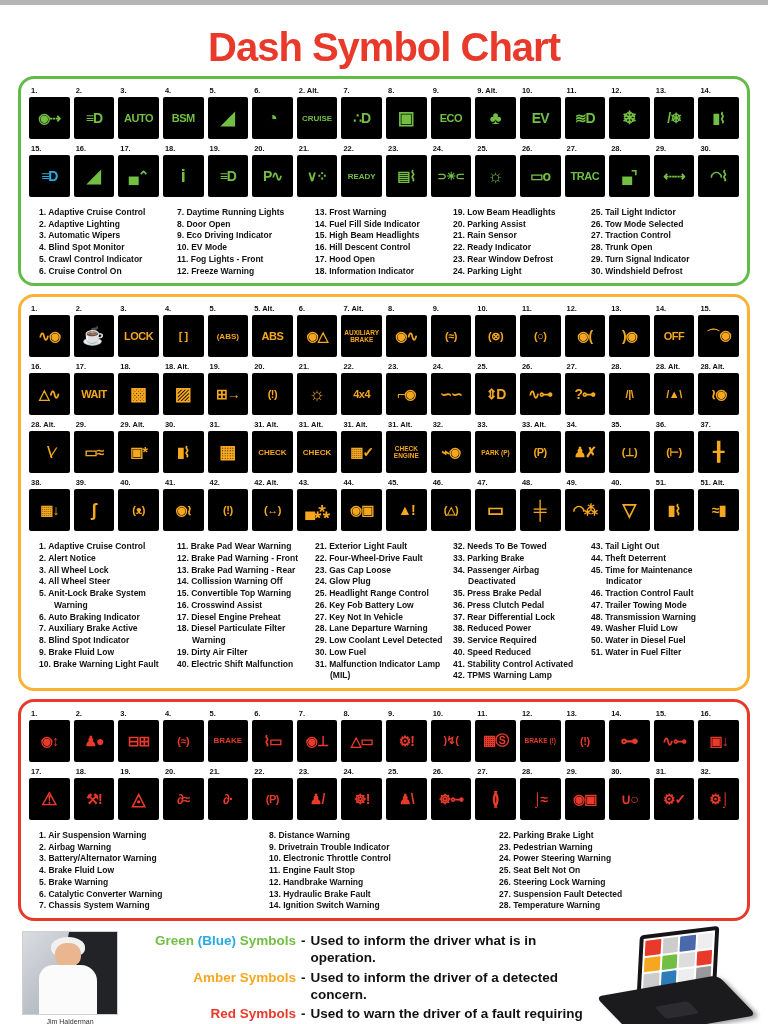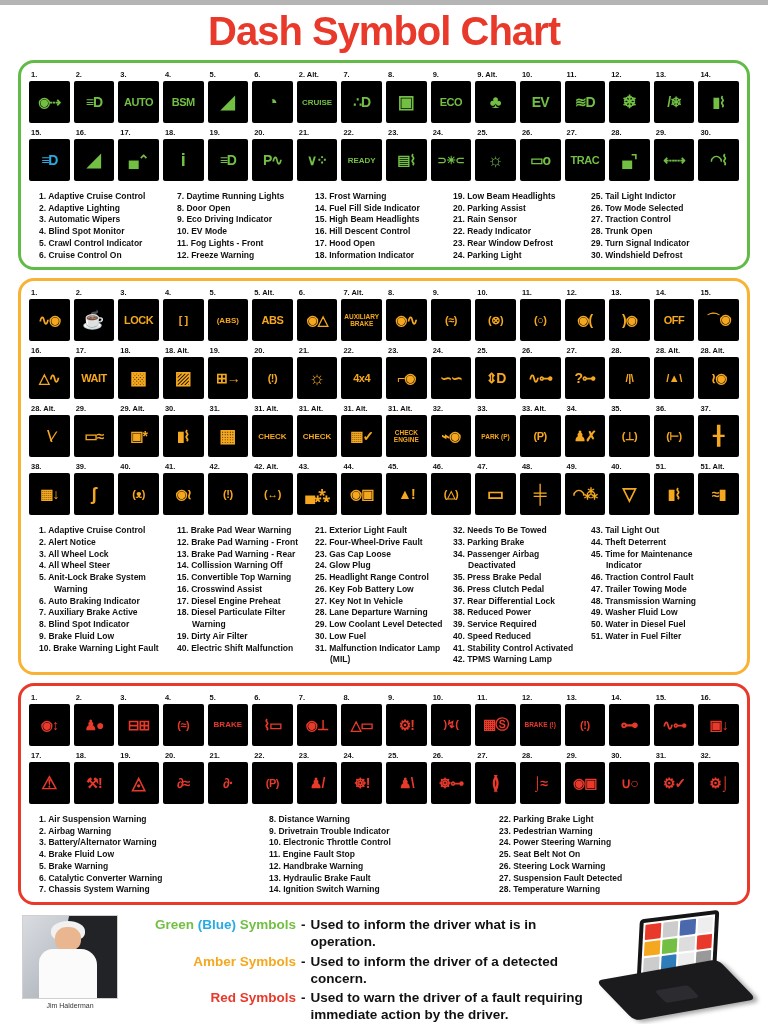--- a/index.html
+++ b/index.html
@@ -1,18 +1,18 @@
 <!DOCTYPE html>
 <html><head>
 <meta charset="utf-8">
 <style>
   html,body{margin:0;padding:0;background:#fff;}
   body{width:768px;height:1024px;overflow:hidden;font-family:"Liberation Sans",sans-serif;position:relative;}
   .topstrip{height:5px;background:#b5b5b5;}
-  .title{font-size:40px;font-weight:bold;color:#e8392b;text-align:center;letter-spacing:-1px;margin:4px 0 6px;}
+  .title{font-size:40px;font-weight:bold;color:#e8392b;text-align:center;letter-spacing:-1px;margin:20px 0 6px;}
   .panel{margin:0 18px 8px;border:3px solid;border-radius:16px;padding:7px 8px 4px;}
   .tile-row{display:flex;gap:4px;margin-bottom:5px;}
   .tile{flex:1 1 0;min-width:0;display:flex;flex-direction:column;}
   .tile-label{font-size:7.5px;font-weight:bold;color:#111;margin:0 0 2px 2px;white-space:nowrap;}
   .tile-box{height:40px;background:#000;display:flex;align-items:center;justify-content:center;text-align:center;font-weight:bold;overflow:hidden;padding:1px;border-radius:2px;}
   .g1{font-size:18px;} .g2{font-size:14px;letter-spacing:-1px;}
   .g3{font-size:11px;letter-spacing:-.5px;} .g5{font-size:8px;letter-spacing:0;}
   .g7{font-size:6.5px;line-height:1.15;white-space:normal;word-break:break-word;}
   .legend{display:flex;margin-top:10px;padding:0 10px 2px;}
   .legend-col{flex:1;padding-right:8px;}

